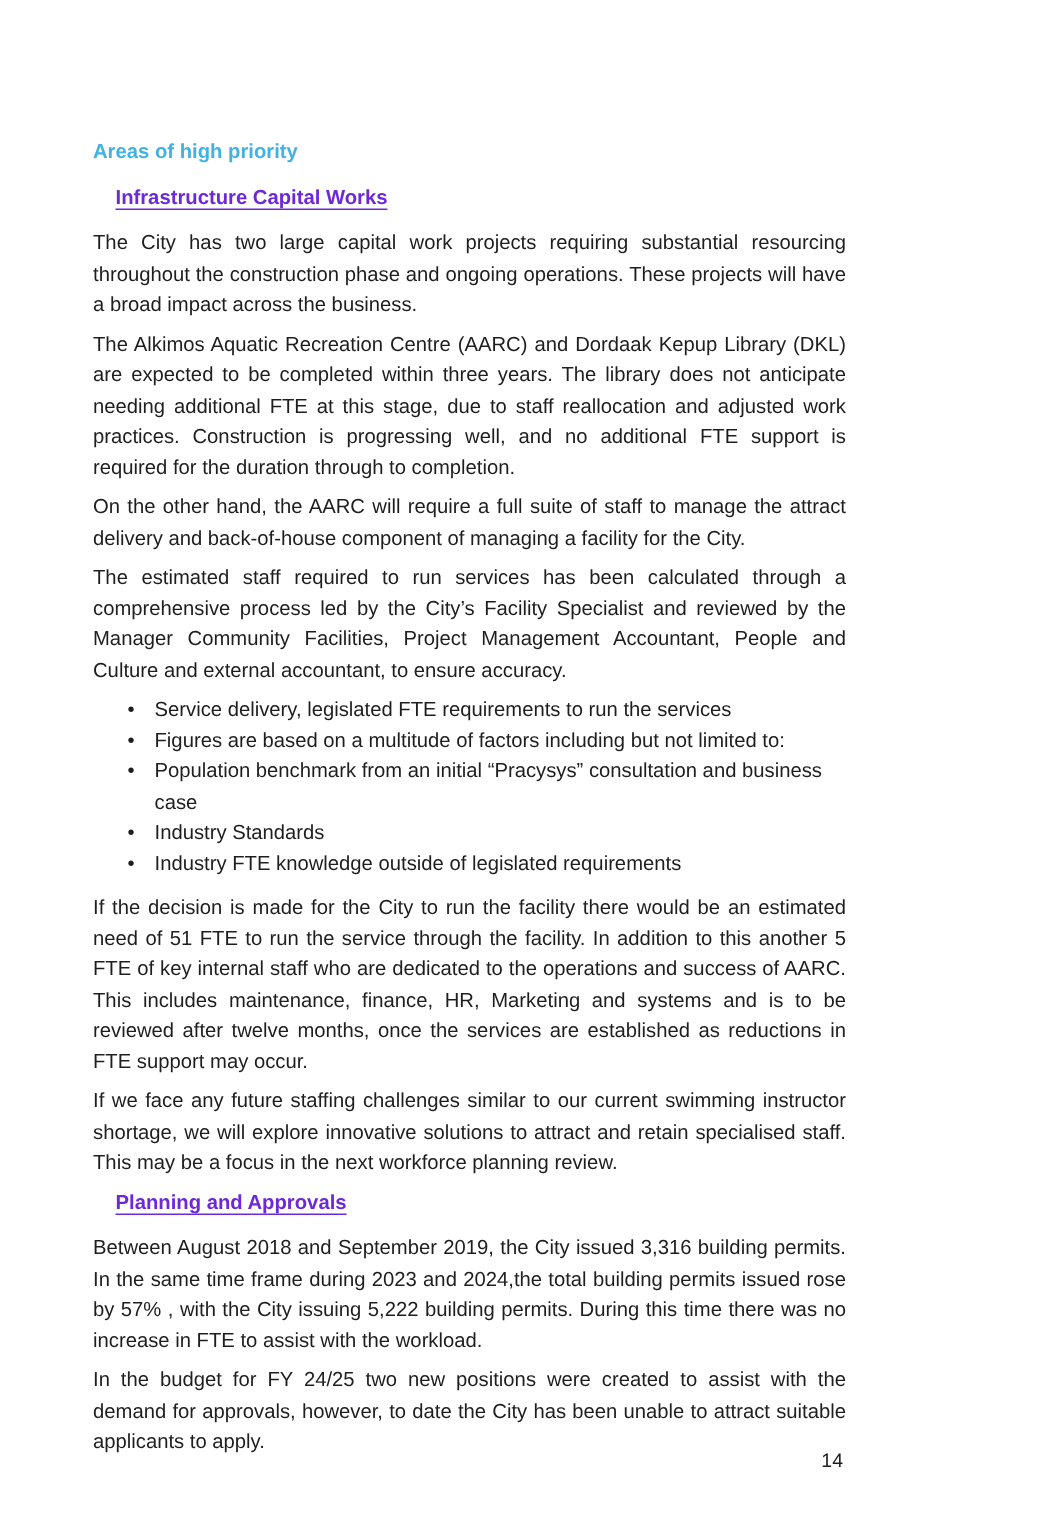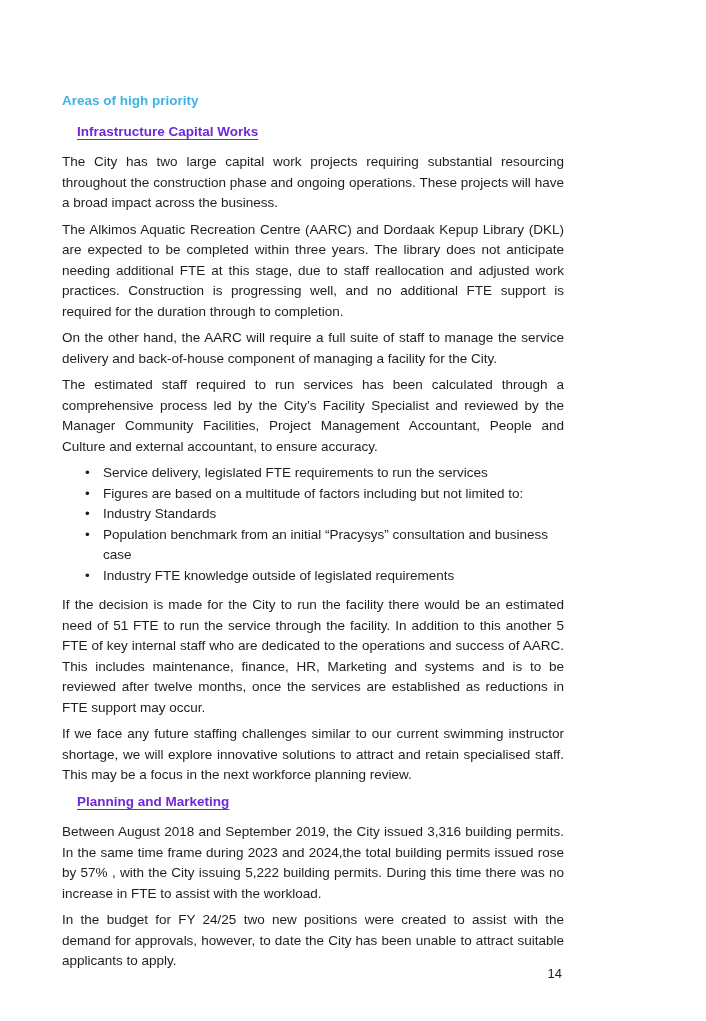--- a/index.html
+++ b/index.html
@@ -72,37 +72,37 @@
 <div class="page">
 
   <h2 class="accent-heading">Areas of high priority</h2>
 
   <h3 class="sub-heading">Infrastructure Capital Works</h3>
 
   <p class="para">The City has two large capital work projects requiring substantial resourcing throughout the construction phase and ongoing operations. These projects will have a broad impact across the business.</p>
 
   <p class="para">The Alkimos Aquatic Recreation Centre (AARC) and Dordaak Kepup Library (DKL) are expected to be completed within three years. The library does not anticipate needing additional FTE at this stage, due to staff reallocation and adjusted work practices. Construction is progressing well, and no additional FTE support is required for the duration through to completion.</p>
 
-  <p class="para">On the other hand, the AARC will require a full suite of staff to manage the service delivery and back-of-house component of managing a facility for the City.</p>
+  <p class="para">On the other hand, the AARC will require a full suite of staff to manage the attract delivery and back-of-house component of managing a facility for the City.</p>
 
   <p class="para">The estimated staff required to run services has been calculated through a comprehensive process led by the City’s Facility Specialist and reviewed by the Manager Community Facilities, Project Management Accountant, People and Culture and external accountant, to ensure accuracy.</p>
 
   <ul class="bullet-list">
     <li>Service delivery, legislated FTE requirements to run the services</li>
     <li>Figures are based on a multitude of factors including but not limited to:</li>
+    <li>Population benchmark from an initial “Pracysys” consultation and business case</li>
     <li>Industry Standards</li>
-    <li>Population benchmark from an initial “Pracysys” consultation and business case</li>
     <li>Industry FTE knowledge outside of legislated requirements</li>
   </ul>
 
   <p class="para">If the decision is made for the City to run the facility there would be an estimated need of 51 FTE to run the service through the facility. In addition to this another 5 FTE of key internal staff who are dedicated to the operations and success of AARC. This includes maintenance, finance, HR, Marketing and systems and is to be reviewed after twelve months, once the services are established as reductions in FTE support may occur.</p>
 
   <p class="para">If we face any future staffing challenges similar to our current swimming instructor shortage, we will explore innovative solutions to attract and retain specialised staff. This may be a focus in the next workforce planning review.</p>
 
-  <h3 class="sub-heading">Planning and Marketing</h3>
+  <h3 class="sub-heading">Planning and Approvals</h3>
 
   <p class="para">Between August 2018 and September 2019, the City issued 3,316 building permits. In the same time frame during 2023 and 2024,the total building permits issued rose by 57% , with the City issuing 5,222 building permits. During this time there was no increase in FTE to assist with the workload.</p>
 
 
   <p class="para">In the budget for FY 24/25 two new positions were created to assist with the demand for approvals, however, to date the City has been unable to attract suitable applicants to apply.</p>
 
   <div class="page-number">14</div>
 
 </div>
 

